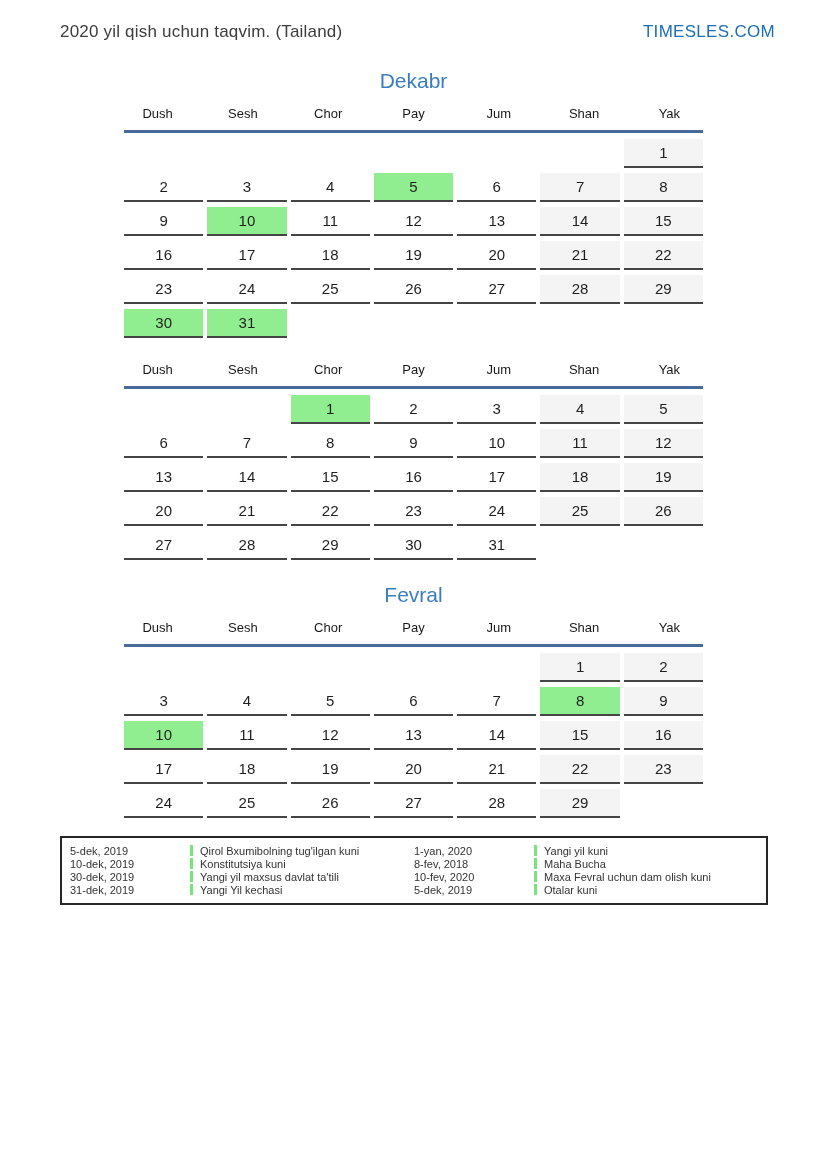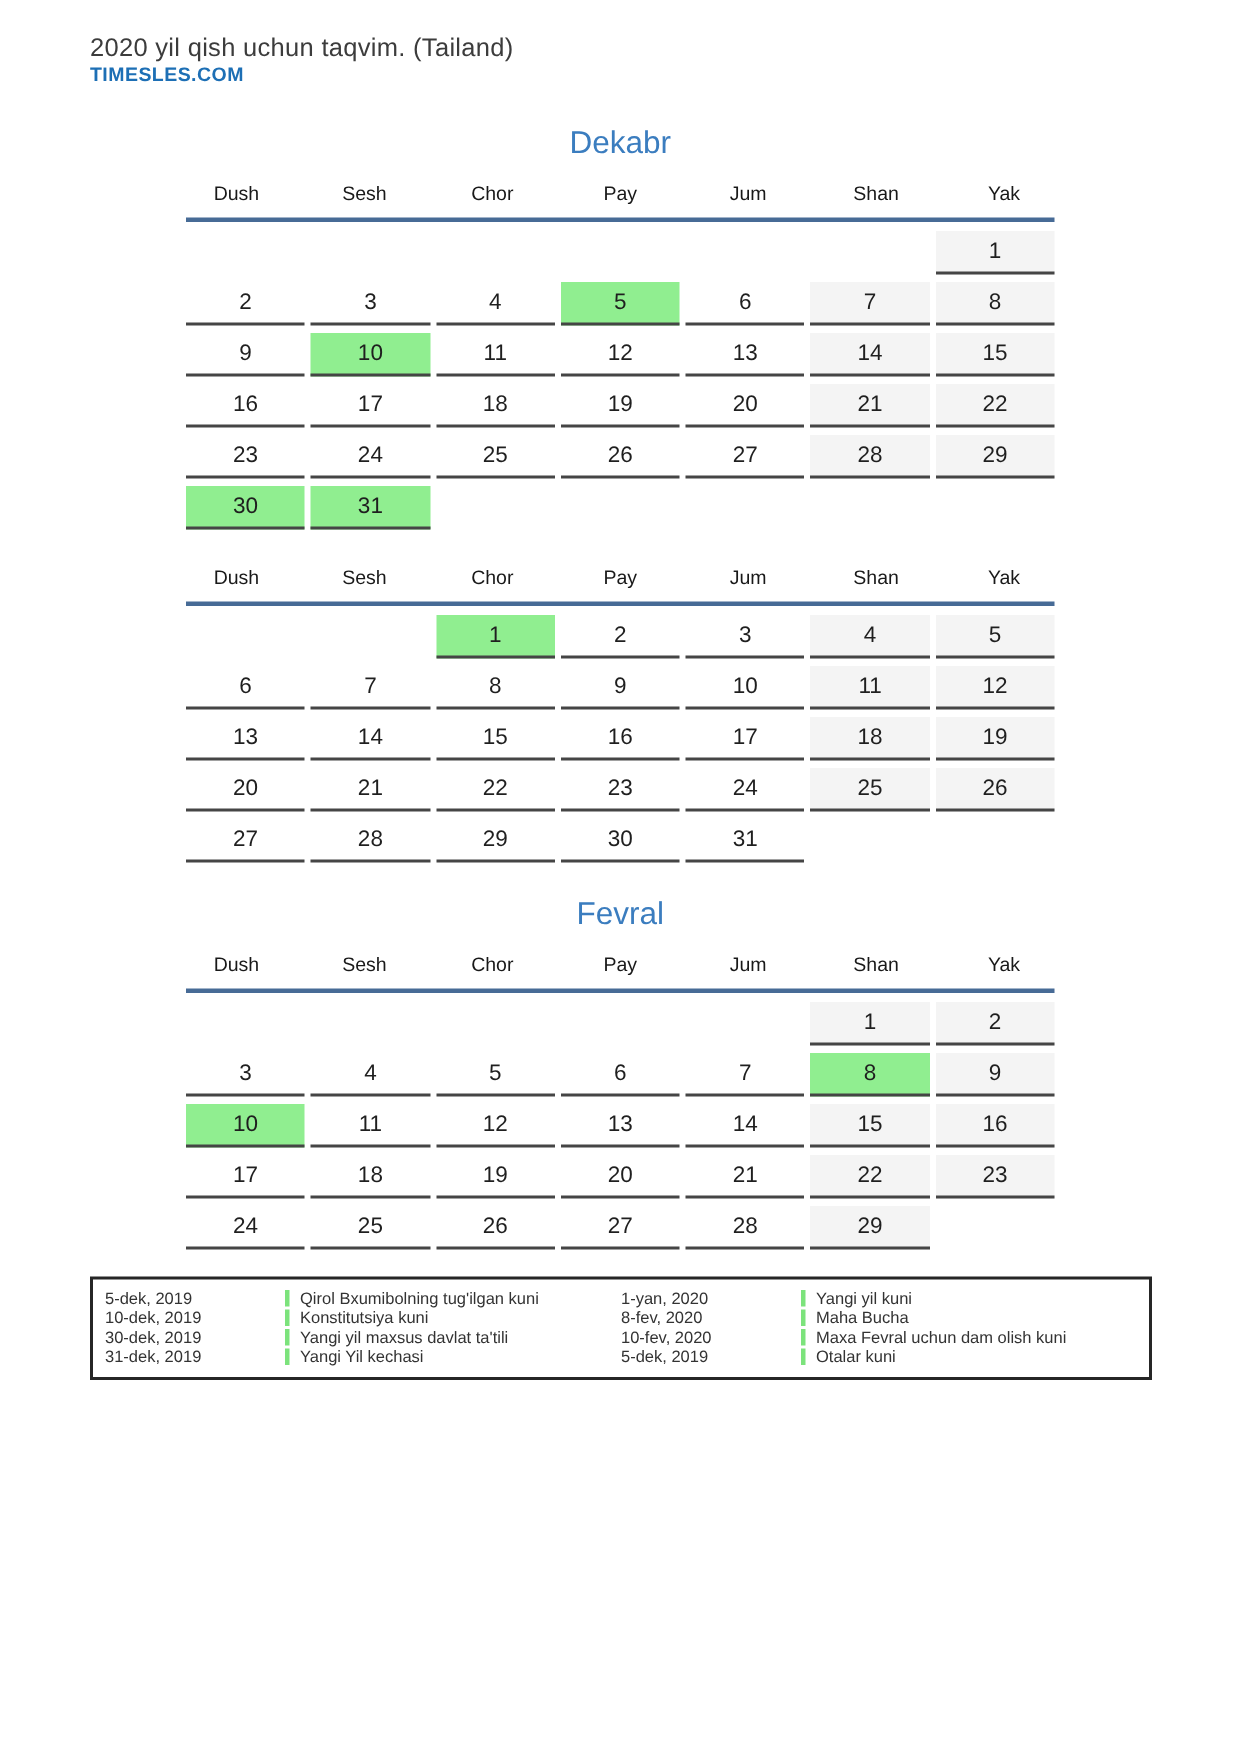--- a/index.html
+++ b/index.html
@@ -1,22 +1,22 @@
 <!DOCTYPE html>
 <html style="--brand: #1d6fb5; --month-title: #3b7dbf; --rule: #476b96; --cellline: #454545; --weekend: #f4f4f4; --holiday: #90ee90; --holiday-bar: #7ce37c;"><head>
 <meta charset="utf-8">
 <style>
   * { margin:0; padding:0; box-sizing:border-box; }
   html,body { background:#fff; }
   body { font-family:"Liberation Sans", sans-serif; }
   .page { position:relative; width:827px; height:1169px; background:#ffffff; overflow:hidden; }
 
-  .topbar { display:flex; align-items:baseline; padding:22px 52px 0 60px;flex-direction:column; }
+  .topbar { display:flex; justify-content:space-between; align-items:baseline; padding:22px 52px 0 60px; }
   .page-title { font-size:17px; color:#3c3c3c; font-weight:400; letter-spacing:.2px; }
-  .brand { font-size:13px; color:var(--brand,#1d6fb5); font-weight:700; letter-spacing:.3px; text-decoration:none; cursor:pointer; }
+  .brand { font-size:17px; color:var(--brand,#1d6fb5); font-weight:400; letter-spacing:.3px; text-decoration:none; cursor:pointer; }
 
   .months { width:579px; margin:28px 0 0 124px; }
   .month + .month { margin-top:24px; }
   .month-title { text-align:center; color:var(--month-title,#3b7dbf); font-size:21px; font-weight:400; line-height:21px; margin-bottom:15px; }
 
   .weekday-row { display:grid; grid-template-columns:repeat(7,1fr); gap:18px; padding-bottom:9px; border-bottom:3px solid var(--rule,#476b96); }
   .weekday { text-align:center; font-size:13px; line-height:15px; color:#191919; }
 
   .weeks { margin-top:6px; }
   .week-row { display:grid; grid-template-columns:repeat(7,1fr); gap:4px; margin-bottom:5px; }
@@ -253,21 +253,21 @@
           <div class="l-name">Yangi Yil kechasi</div>
         </div>
       </div>
       <div class="legend-col">
         <div class="legend-item">
           <div class="l-date">1-yan, 2020</div>
           <div class="l-bar"></div>
           <div class="l-name">Yangi yil kuni</div>
         </div>
         <div class="legend-item">
-          <div class="l-date">8-fev, 2020</div>
+          <div class="l-date">8-fev, 2018</div>
           <div class="l-bar"></div>
           <div class="l-name">Maha Bucha</div>
         </div>
         <div class="legend-item">
           <div class="l-date">10-fev, 2020</div>
           <div class="l-bar"></div>
           <div class="l-name">Maxa Fevral uchun dam olish kuni</div>
         </div>
         <div class="legend-item">
           <div class="l-date">5-dek, 2019</div>

